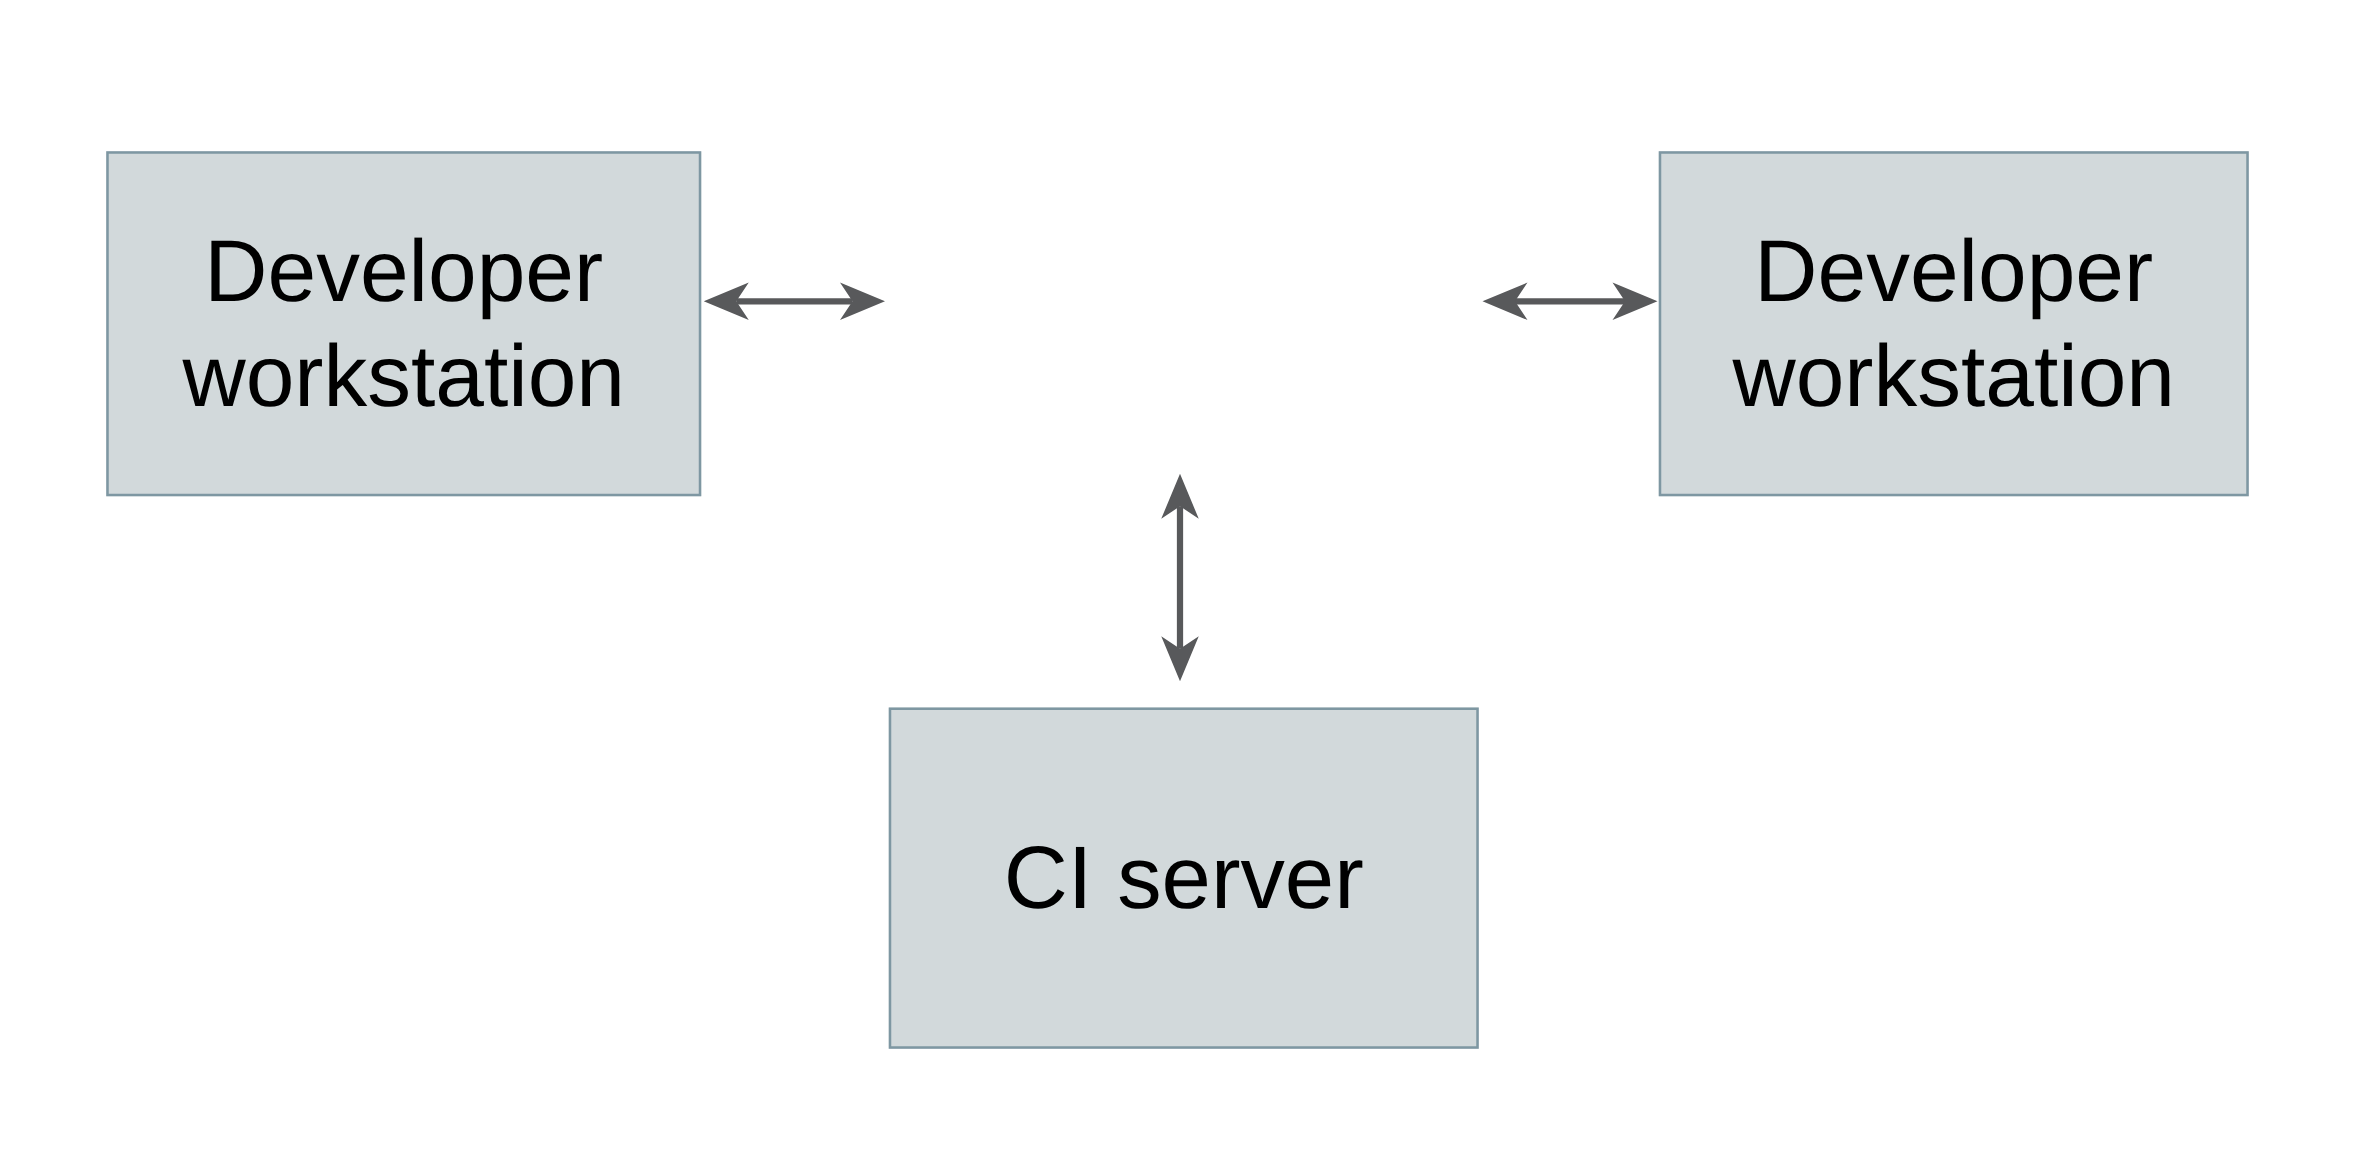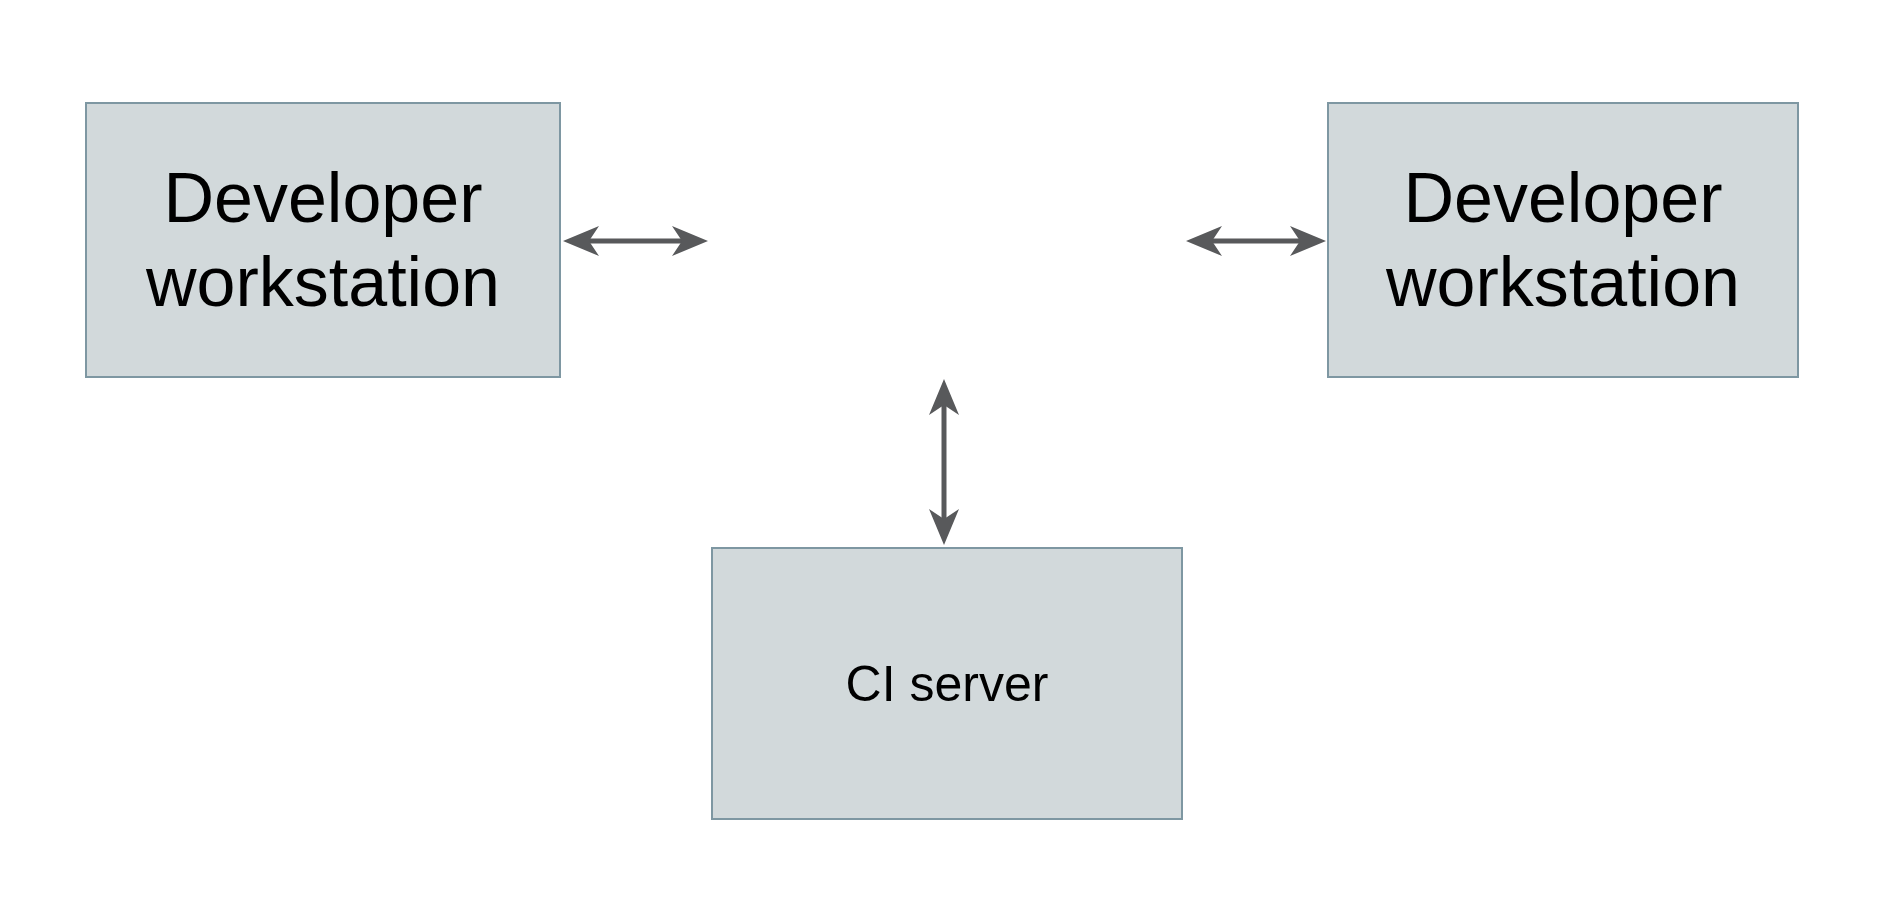--- a/index.html
+++ b/index.html
@@ -16,34 +16,35 @@
     overflow: hidden;
   }
   .node {
     position: absolute;
     box-sizing: border-box;
     background: var(--node-fill, #d2d9db);
     border: 2px solid var(--node-border, #7e97a2);
     display: flex;
     align-items: center;
     justify-content: center;
+    margin-top: 19px;
   }
   .node .label {
     color: var(--text-color, #000000);
     text-align: center;
     white-space: pre-line;
     line-height: 1.2;
     letter-spacing: 0px;
   }
   .node-left   { left: 85px;   top: 102px; width: 476px; height: 276px; }
   .node-center { left: 711px;  top: 102px; width: 472px; height: 276px; }
   .node-right  { left: 1327px; top: 102px; width: 472px; height: 276px; }
   .node-bottom { left: 711px;  top: 547px; width: 472px; height: 273px; }
   .node-left .label, .node-center .label, .node-right .label { font-size: 70px; }
-  .node-bottom .label { font-size: 50px; text-align: right; }
+  .node-bottom .label { font-size: 71px; text-align: right; }
   #edges {
     position: absolute;
     left: 0;
     top: 0;
     width: 1900px;
     height: 922px;
     pointer-events: none;
   }
 </style>
 </head>

